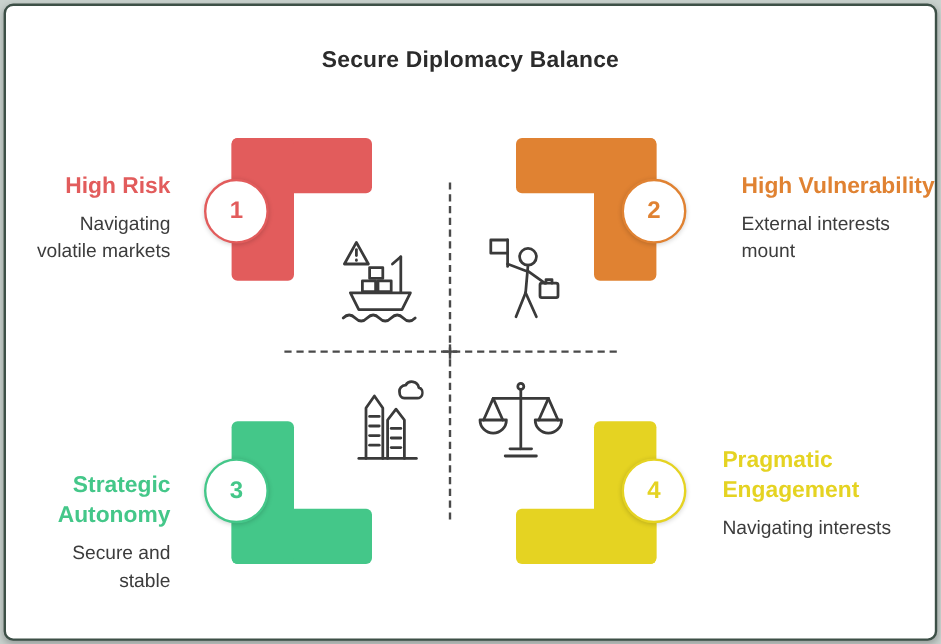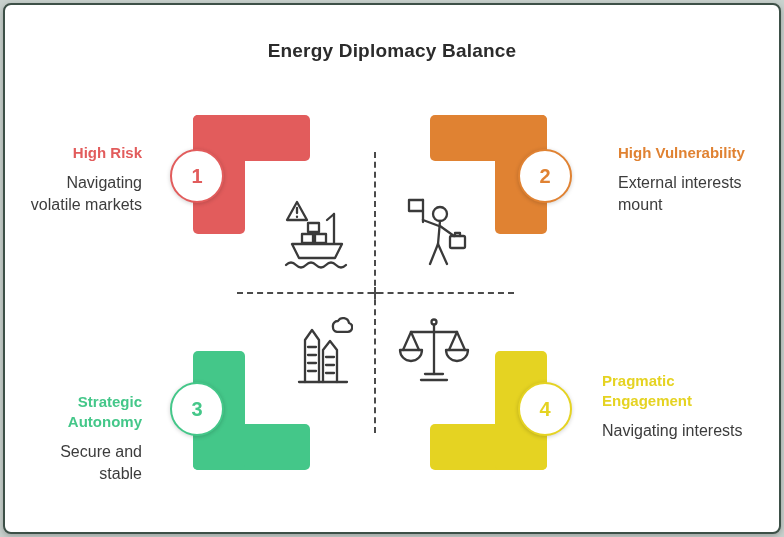--- a/index.html
+++ b/index.html
@@ -9,21 +9,21 @@
         border:2px solid var(--card-border,#3d5047);border-radius:8px;
         box-shadow:0 2px 6px rgba(0,0,0,.25)}
   .title{position:absolute;left:0;right:0;top:40px;text-align:center;
          font-size:19px;font-weight:bold;color:var(--title-text,#2b2b2b);letter-spacing:.2px}
   .shape-bar,.shape-col{position:absolute;background:var(--qc);border-radius:5px}
   .badge{position:absolute;width:54px;height:54px;border-radius:50%;background:#fff;
          border:2px solid var(--qc);color:var(--qc);font-size:20px;font-weight:bold;
          display:flex;align-items:center;justify-content:center;
          box-shadow:0 1px 4px rgba(0,0,0,.18)}
   .qtext{position:absolute}
-  .qheading{font-size:15px;font-weight:bold;color:var(--qc);line-height:1.32}
+  .qheading{font-size:19px;font-weight:bold;color:var(--qc);line-height:1.32}
   .qsub{margin-top:9px;font-size:16px;color:var(--subtext,#3c3c3c);line-height:1.4}
   .align-r{text-align:right}
   .q4 .qheading{max-width:122px}
   .divider-v{position:absolute;left:374px;top:152px;height:281px;width:0;
              border-left:2px dashed var(--divider,#4a4a4a)}
   .divider-h{position:absolute;top:292px;left:237px;width:277px;height:0;
              border-top:2px dashed var(--divider,#4a4a4a)}
   .center-cross{position:absolute;left:369px;top:287px;width:12px;height:12px}
   .center-cross:before,.center-cross:after{content:"";position:absolute;background:var(--divider,#4a4a4a)}
   .center-cross:before{left:5px;top:0;width:2px;height:12px}
@@ -31,21 +31,21 @@
   .icon{position:absolute;color:var(--icon-stroke,#3a3a3a)}
   .icon svg{display:block;width:100%;height:100%}
   .icon svg *{fill:none;stroke:currentColor;stroke-width:2.3;stroke-linecap:round;stroke-linejoin:round}
 </style>
 </head>
 <body>
 
 <div class="canvas">
   <div class="card"></div>
 
-  <div class="title">Energy Diplomacy Balance</div>
+  <div class="title">Secure Diplomacy Balance</div>
 
   <div class="divider-v"></div>
   <div class="divider-h"></div>
   <div class="center-cross"></div>
 
   <div class="quadrant q1" style="--qc: #e25c5c;">
     <div class="shape-bar" style="left:193px;top:115px;width:117px;height:46px"></div>
     <div class="shape-col" style="left:193px;top:115px;width:52px;height:119px"></div>
     <div class="badge" style="left:170px;top:149px">1</div>
     <div class="qtext align-r" style="left:14px;top:143px;width:128px">

